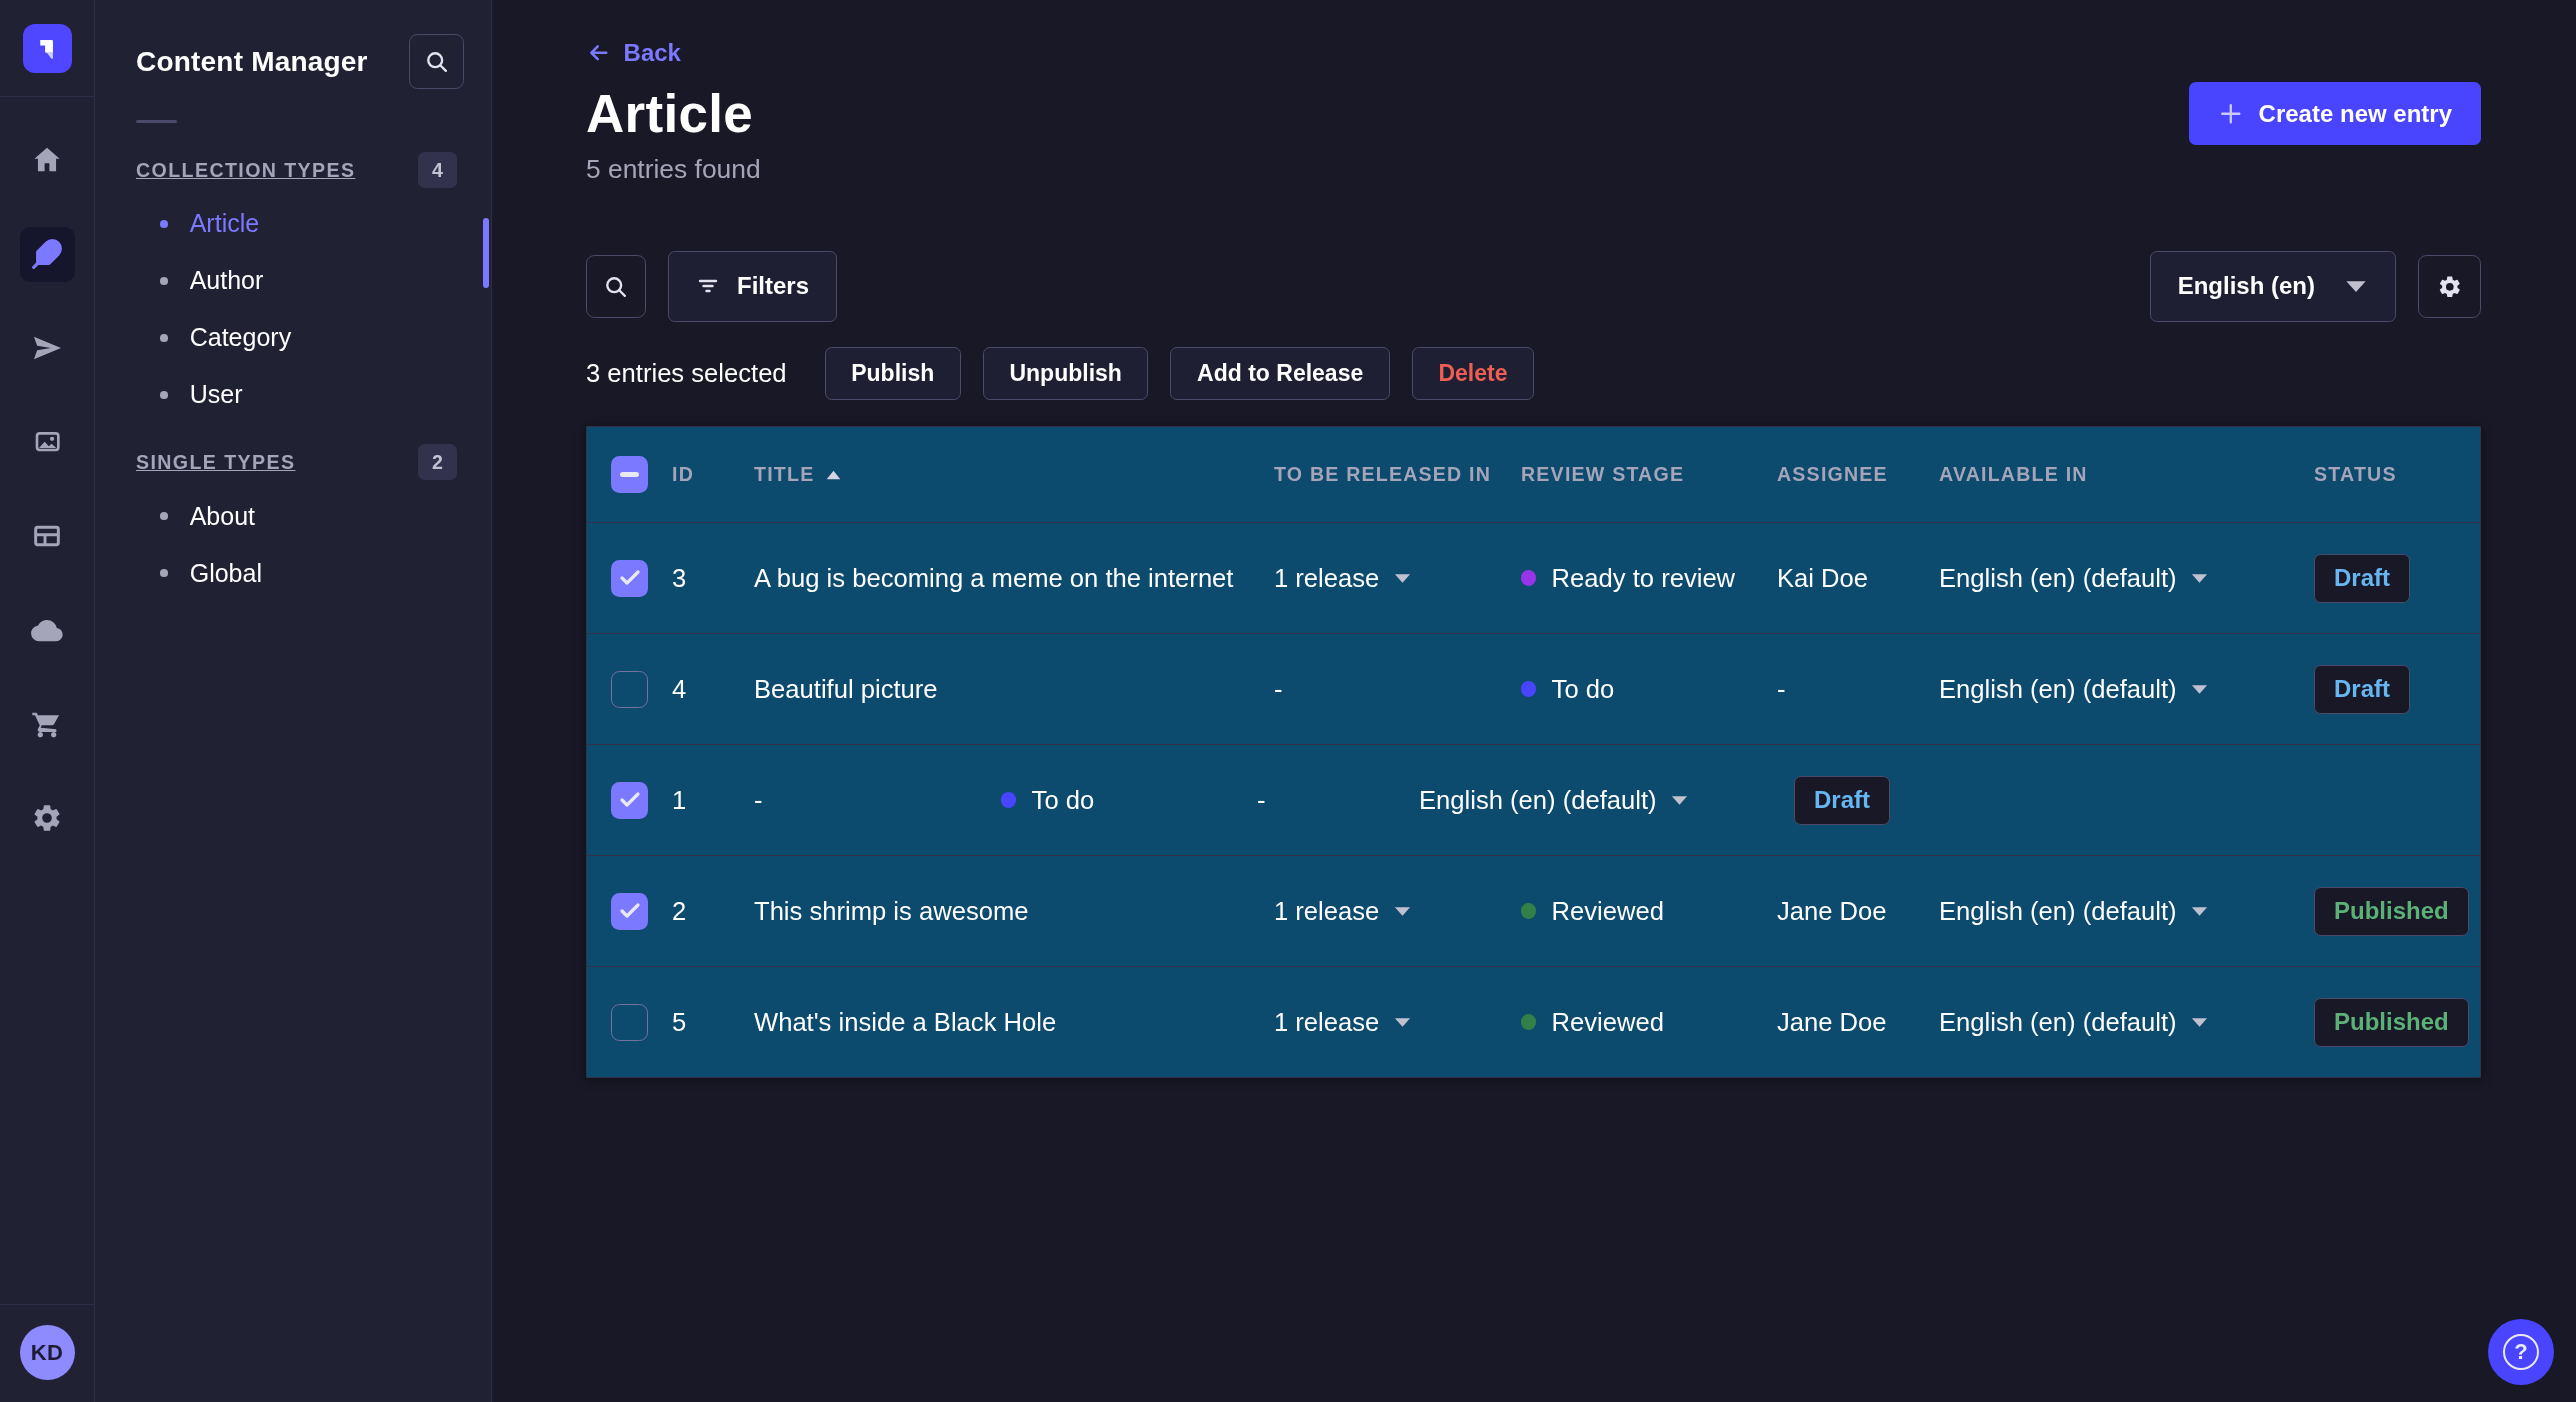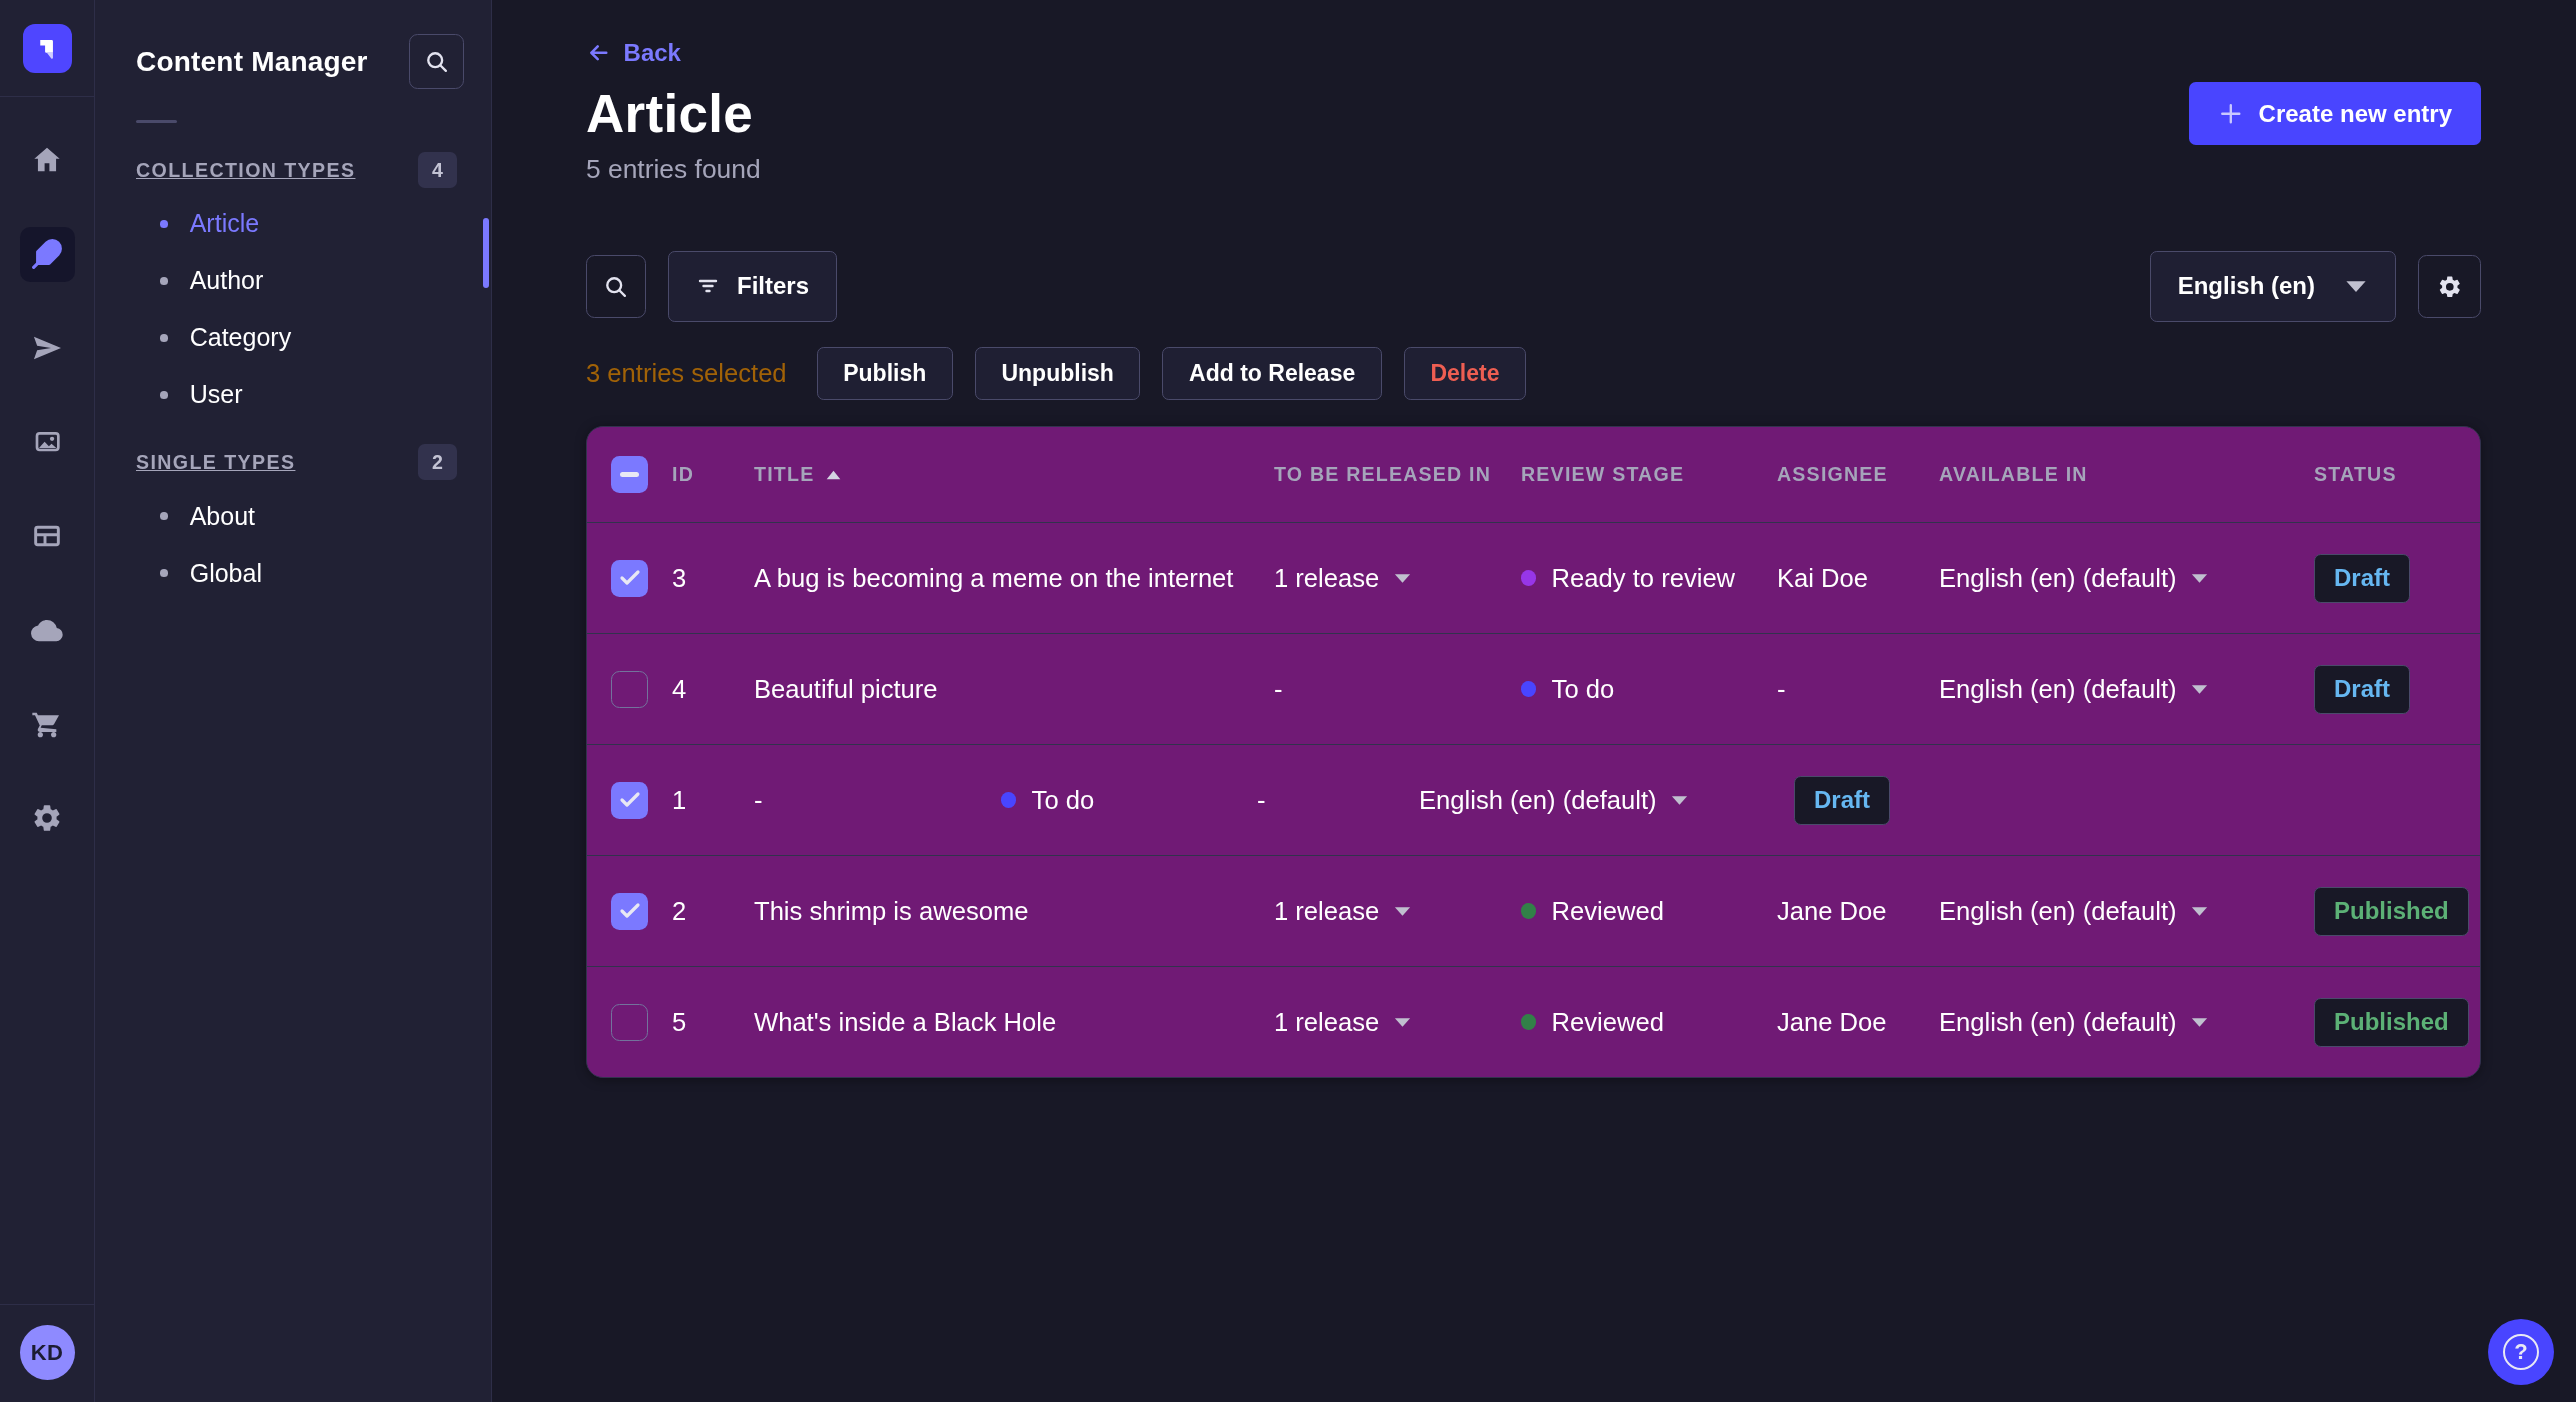--- a/index.html
+++ b/index.html
@@ -48,26 +48,26 @@
   .subtitle { color:#a5a5ba; font-size:26.4px; margin-top:8.5px; }
 
   .toolbar { display:flex; align-items:center; justify-content:space-between; margin-top:66px; }
   .toolbar-left, .toolbar-right { display:flex; align-items:center; gap:22px; }
   .toolbar .icon-btn { width:60px; height:63px; }
   .outline-btn { display:flex; align-items:center; gap:17px; background:#1f1f33; border:0.9px solid #4a4a6a; border-radius:6.8px; color:#ffffff; height:71px; padding:0 27px; font-size:24px; font-weight:600; cursor:pointer; font-family:inherit; }
   .outline-btn svg { width:24px; height:24px; }
   .select-caret { width:20.4px; height:13.6px; margin-left:12px; }
 
   .selection-bar { display:flex; align-items:center; gap:22px; margin-top:25.6px; }
-  .selection-text { color:#a16207; font-size:25.6px; margin-right:8px; }
+  .selection-text { color:#ffffff; font-size:25.6px; margin-right:16px; }
   .outline-btn.sm { height:53px; padding:0 25.6px; font-size:23px; gap:0; }
   .outline-btn.danger { color:#ee5e52; }
 
   
-  .table { margin-top:25.6px; background:#701a75; border:0.9px solid #32324d; border-radius:17px; box-shadow:0 1.7px 10.2px rgba(0,0,0,.35); overflow:hidden; }
+  .table { margin-top:25.6px; background:#0c4a6e; border:0.9px solid #32324d; border-radius:1px; box-shadow:0 1.7px 10.2px rgba(0,0,0,.35); overflow:hidden; }
   .row { display:flex; align-items:center; height:111px; border-top:0.9px solid #32324d; }
   .row.thead { height:95px; border-top:none; }
   .cell { display:flex; align-items:center; color:#ffffff; font-size:25.6px; }
   .c-check { width:85px; padding-left:24px; }
   .c-id { width:82px; }
   .c-title { width:520px; }
   .c-release { width:247px; gap:13.6px; }
   .c-review { width:256px; gap:15.3px; }
   .c-assignee { width:162px; }
   .c-available { width:375px; gap:13.6px; }

